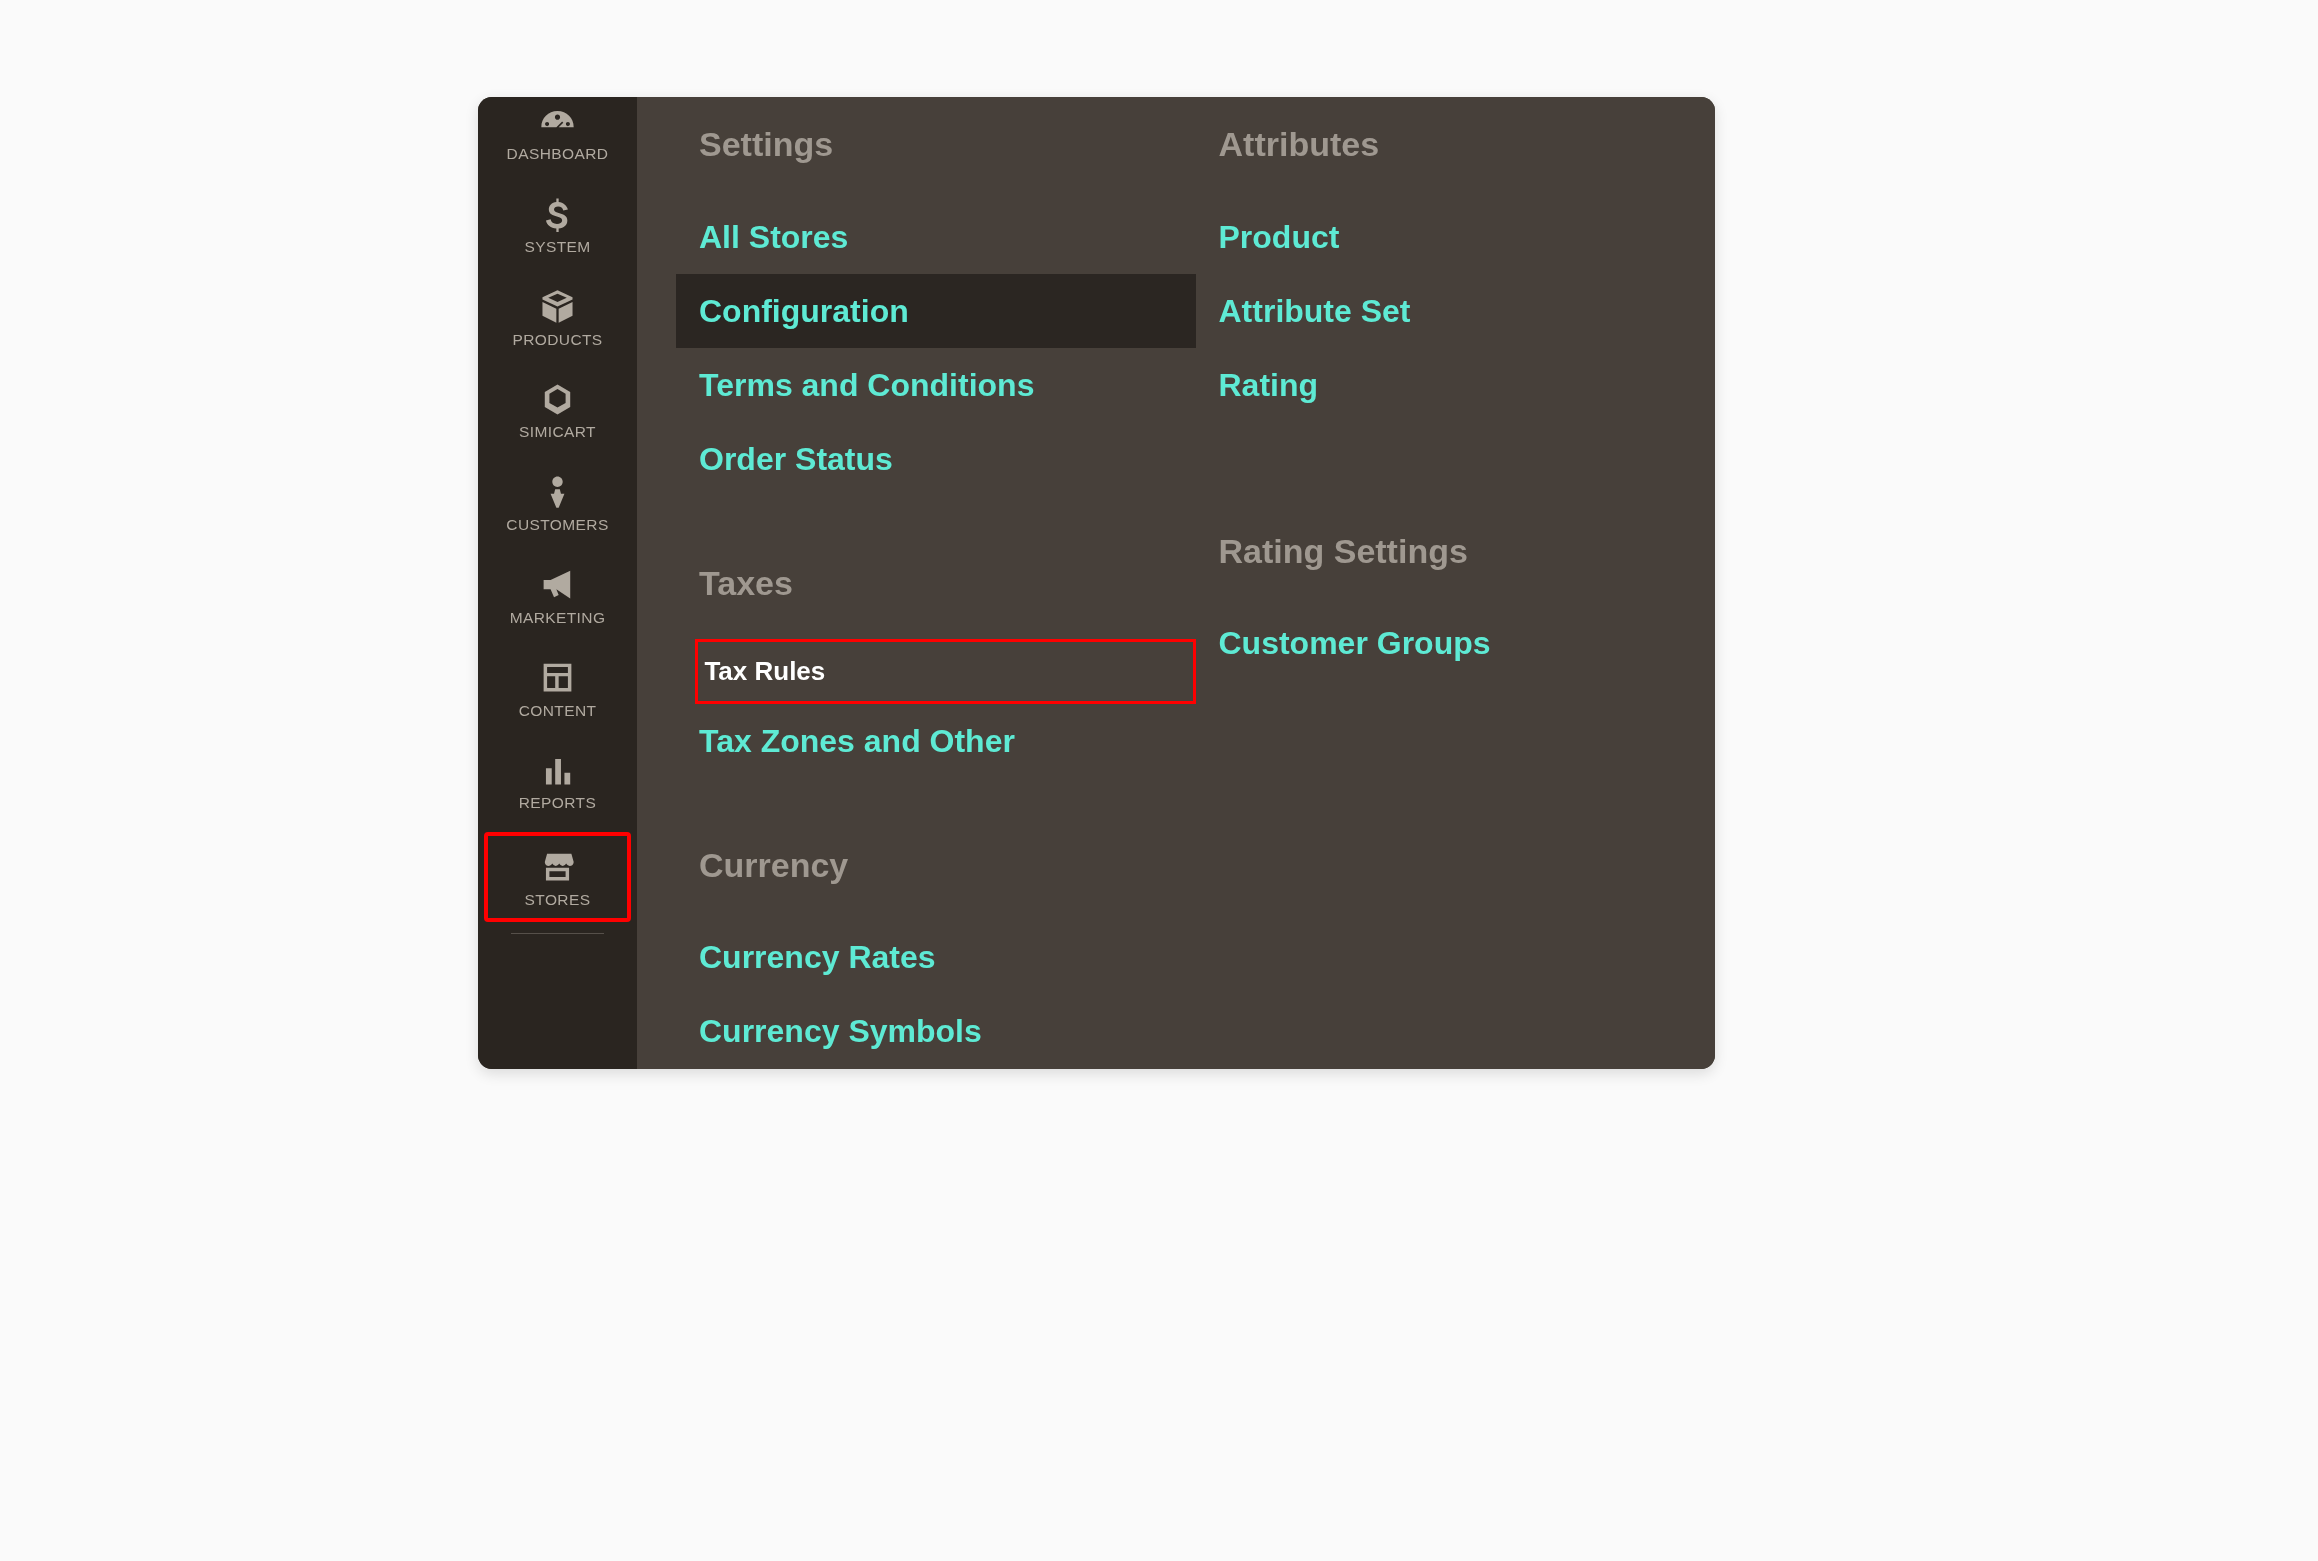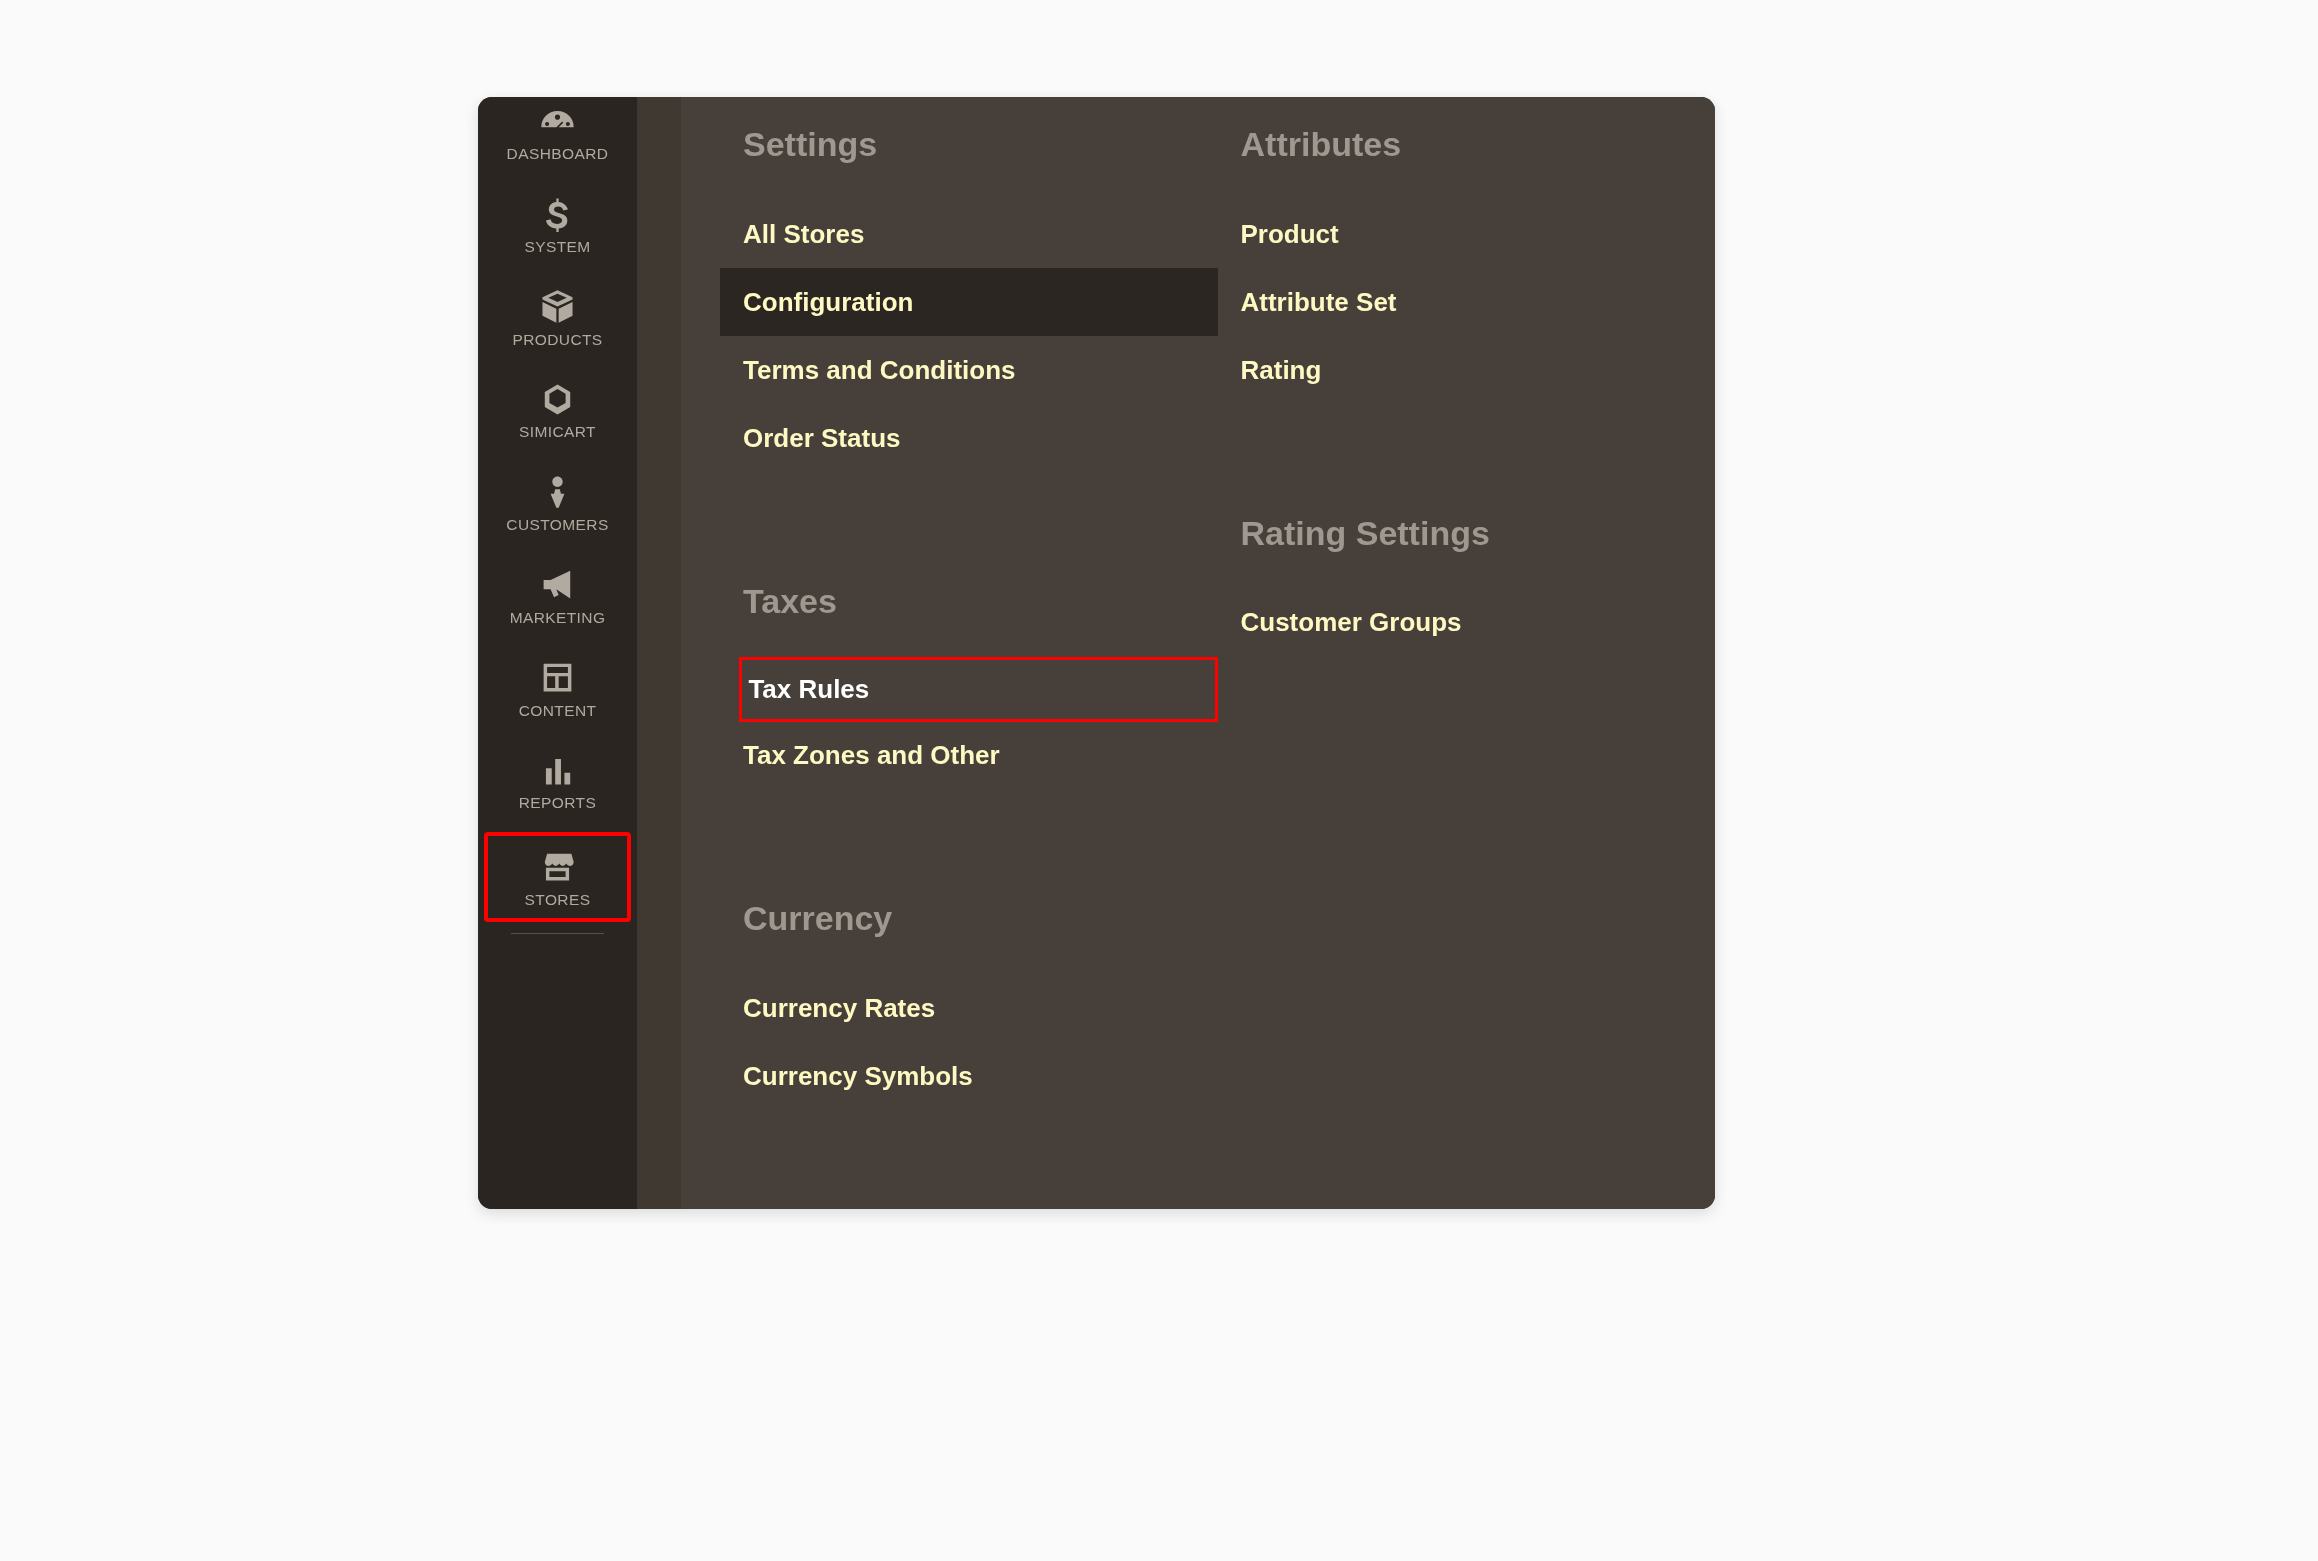--- a/index.html
+++ b/index.html
@@ -14,28 +14,27 @@
     width: 2319px;
     height: 1561px;
     position: relative;
     background: #fafafa;
   }
   .panel {
     position: absolute;
     left: 478px;
     top: 97px;
     width: 1237px;
-    height: 1112px;
+    height: 972px;
     background: #3f3931;
     border-radius: 14px;
     box-shadow: 0 4.7px 14px rgba(0,0,0,0.12);
     overflow: hidden;
     display: flex;
     flex-direction: row;
-    gap: 44px;
   }
   .sidebar {
     width: 159px;
     background: #2a2520;
     display: flex;
     flex-direction: column;
     align-items: center;
     padding-top: 4.7px;
   }
   .nav-item {
@@ -99,23 +98,23 @@
     flex-direction: column;
   }
   .section-head {
     color: #9f9890;
     font-weight: 700;
     font-size: 34px;
     margin: 0 0 36px 23px;
   }
   .section-spacer { height: 109px; }
   .menu-link {
-    color: #fef9c3;
+    color: #5eead4;
     font-weight: 700;
-    font-size: 26px;
+    font-size: 32px;
     padding: 18.6px 23px;
     margin: 0;
     display: block;
   }
   .menu-link.hovered {
     background: #2b2622;
   }
   .red-box {
     border: 3.9px solid #ff0000;
     display: inline-block;

